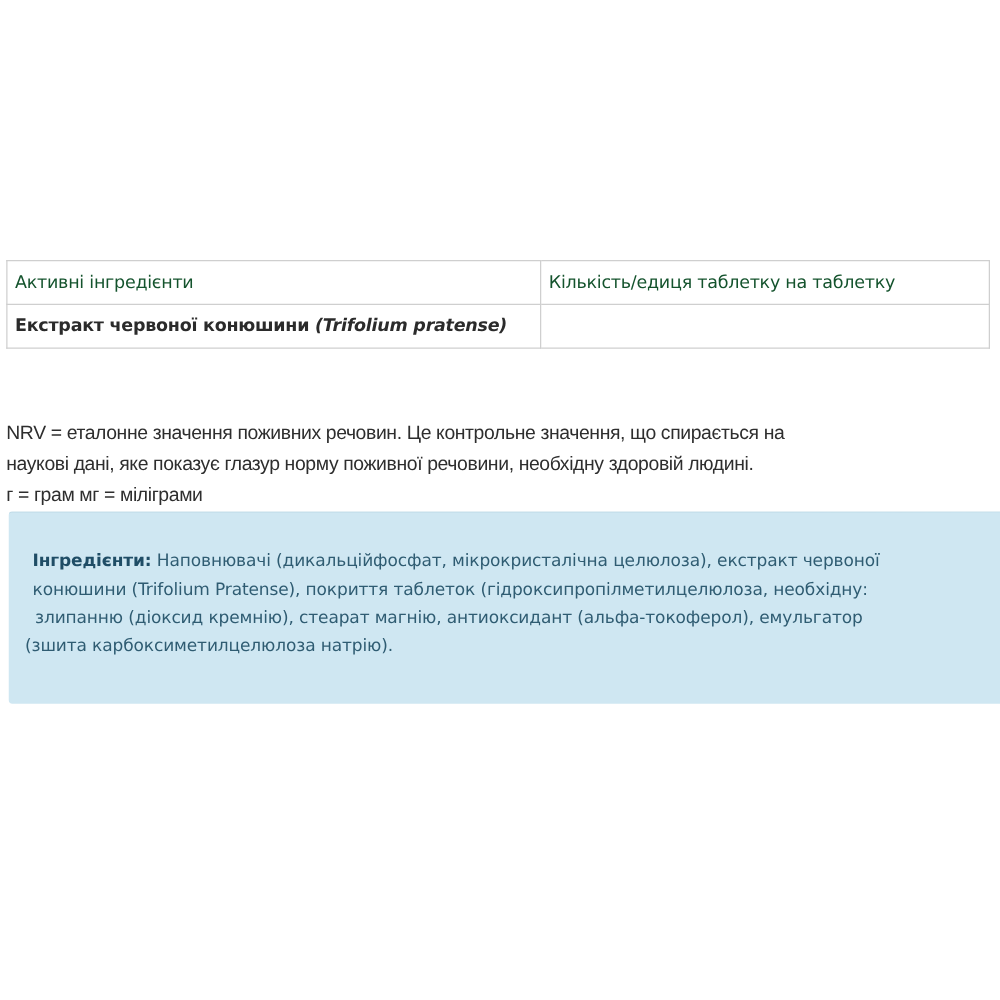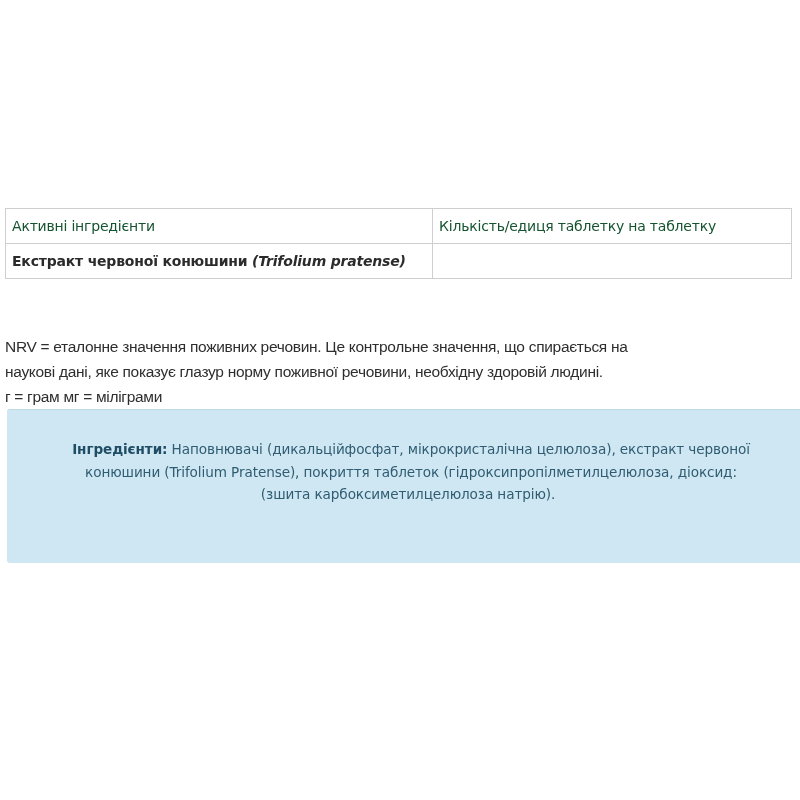--- a/index.html
+++ b/index.html
@@ -64,21 +64,21 @@
     .ingredients-text {
       position: absolute;
       left: 19px;
       top: 28px;
       width: 770px;
       font-size: 13.6px;
       line-height: 22.5px;
       color: #2f5c72;
       letter-spacing: -0.1px;
     }
-    .ingredients-text .line { white-space: nowrap; display: block; text-align: center; }
+    .ingredients-text .line { white-space: nowrap; display: block; }
     .ingredients-text .label { font-weight: bold; color: #1f4d66; }
     .ingredients-text .latin { }
     .ingredients-text .l4 { padding-left: 2px; }
     .ingredients-text .l5 { margin-left: -6px; }
   </style>
 </head>
 <body>
 
 <table class="table">
   <tbody>
@@ -95,16 +95,17 @@
 
 <div class="notes">
   <div>NRV = еталонне значення поживних речовин. Це контрольне значення, що спирається на</div>
   <div>наукові дані, яке показує глазур норму  поживної речовини, необхідну здоровій людині.</div>
   <div>г = грам мг = міліграми</div>
 </div>
 
 <div class="ingredients-box">
   <div class="ingredients-text">
     <span class="line"><span class="label">Інгредієнти:</span><span> Наповнювачі (дикальційфосфат, мікрокристалічна целюлоза), екстракт червоної</span></span>
-    <span class="line"><span>конюшини (</span><span class="latin">Trifolium Pratense</span><span>), покриття  таблеток (гідроксипропілметилцелюлоза, діоксид:</span></span>
+    <span class="line"><span>конюшини (</span><span class="latin">Trifolium Pratense</span><span>), покриття  таблеток (гідроксипропілметилцелюлоза, необхідну:</span></span>
+    <span class="line l4">злипанню (діоксид кремнію), стеарат магнію, антиоксидант (альфа-токоферол), емульгатор</span>
     <span class="line l5">(зшита  карбоксиметилцелюлоза натрію).</span>
   </div>
 </div>
 
 </body></html>

